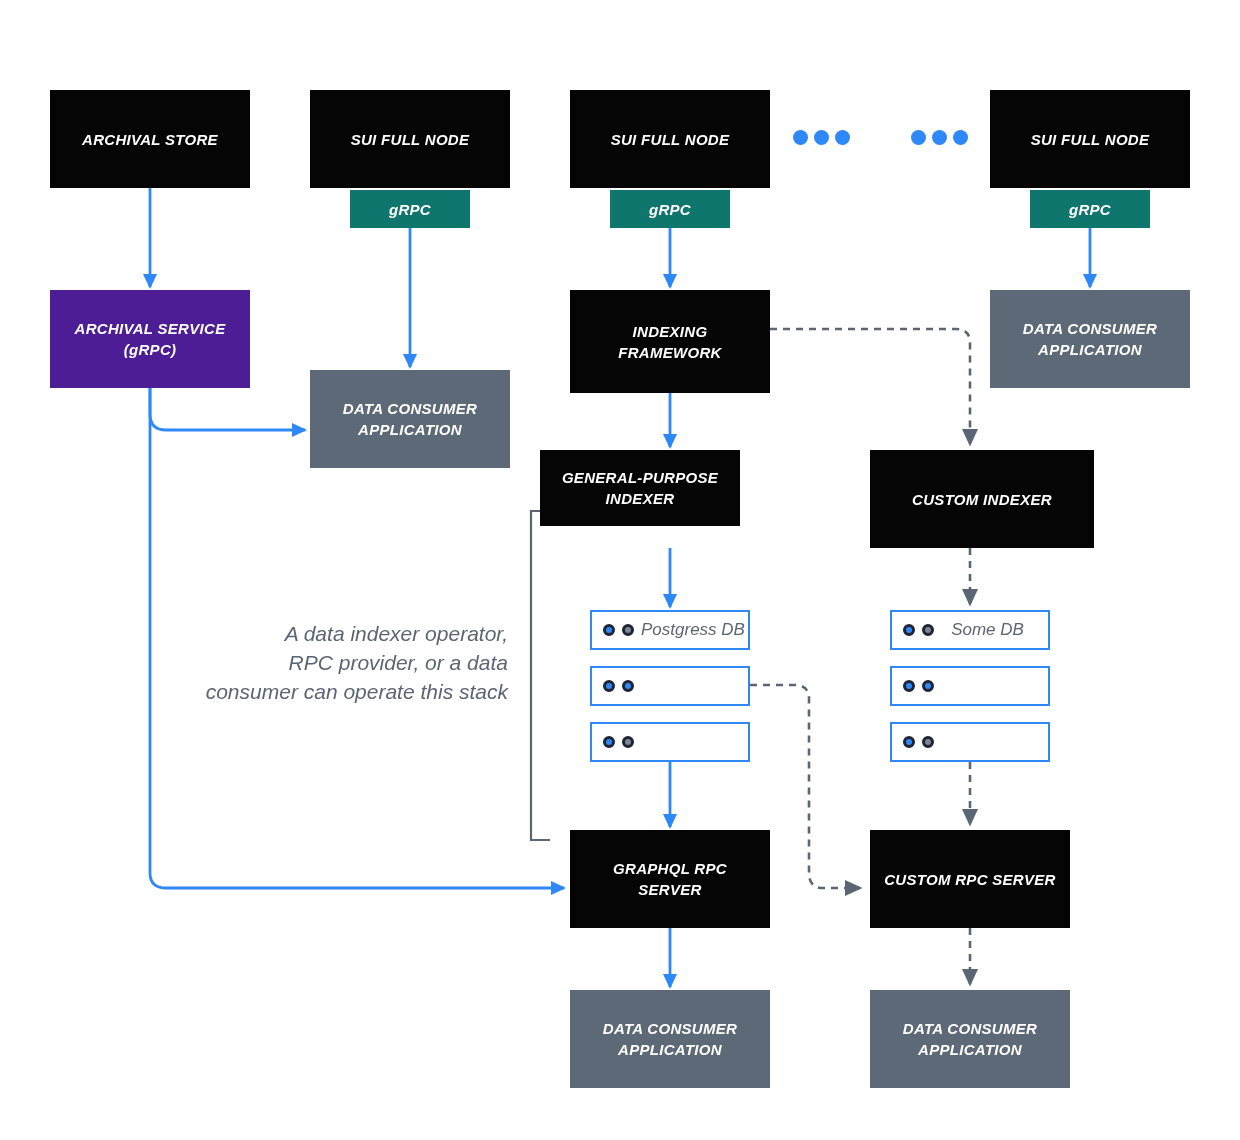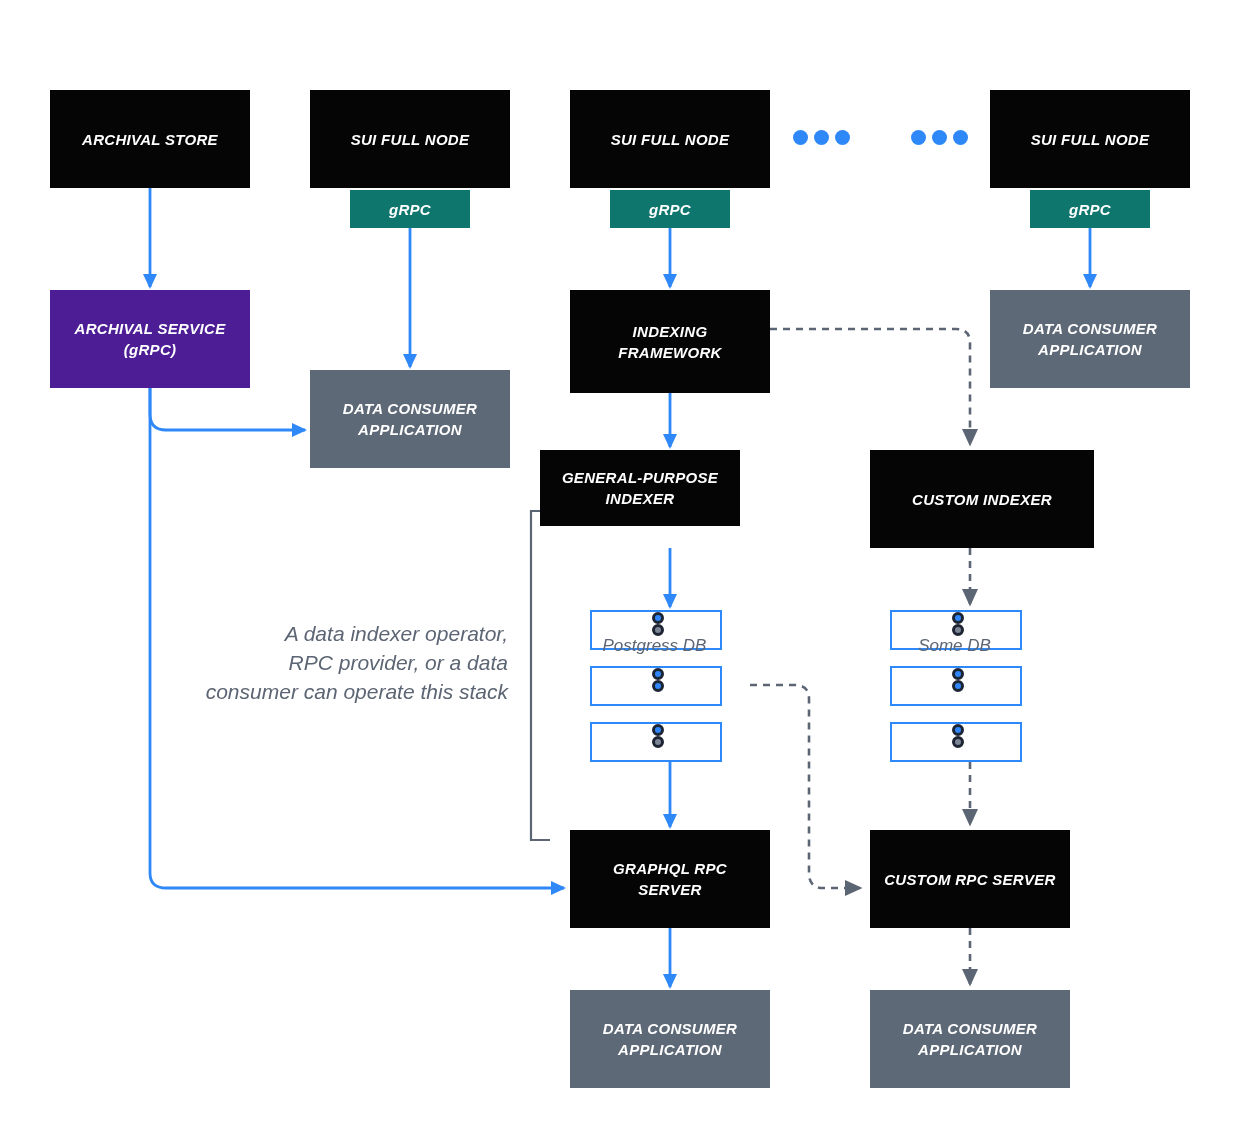--- a/index.html
+++ b/index.html
@@ -15,24 +15,23 @@
     color:#ffffff;white-space:pre-line;line-height:1.4;padding:0 14px;box-sizing:border-box;
   }
   .black{background:#050505;}
   .blue{background:#4c1d95;}
   .gray{background:#5e6977;}
   .tag{
     position:absolute;z-index:2;display:flex;align-items:center;justify-content:center;
     background:#0f766e;color:#fff;font-size:15px;font-weight:700;letter-spacing:.02em;
   }
   .dbrow{
-    position:absolute;z-index:2;width:132px;height:40px;background:#ffffff;
+    position:absolute;z-index:2;width:160px;height:40px;background:#ffffff;
     border:2px solid #2f88f7;box-sizing:border-box;display:flex;align-items:center;
     padding-left:11px;
-    flex-direction:column;
   }
   .dot{
     width:6px;height:6px;border-radius:50%;border:3.5px solid #1d2433;
     margin-right:7px;flex:0 0 auto;background:#2f88f7;
   }
   .dot-blue{background:#2f88f7;}
   .dot-gray{background:#7d8694;}
   .dblabel{
     flex:1;text-align:center;font-size:17px;color:#5c6573;font-weight:400;
     padding-right:14px;white-space:nowrap;

